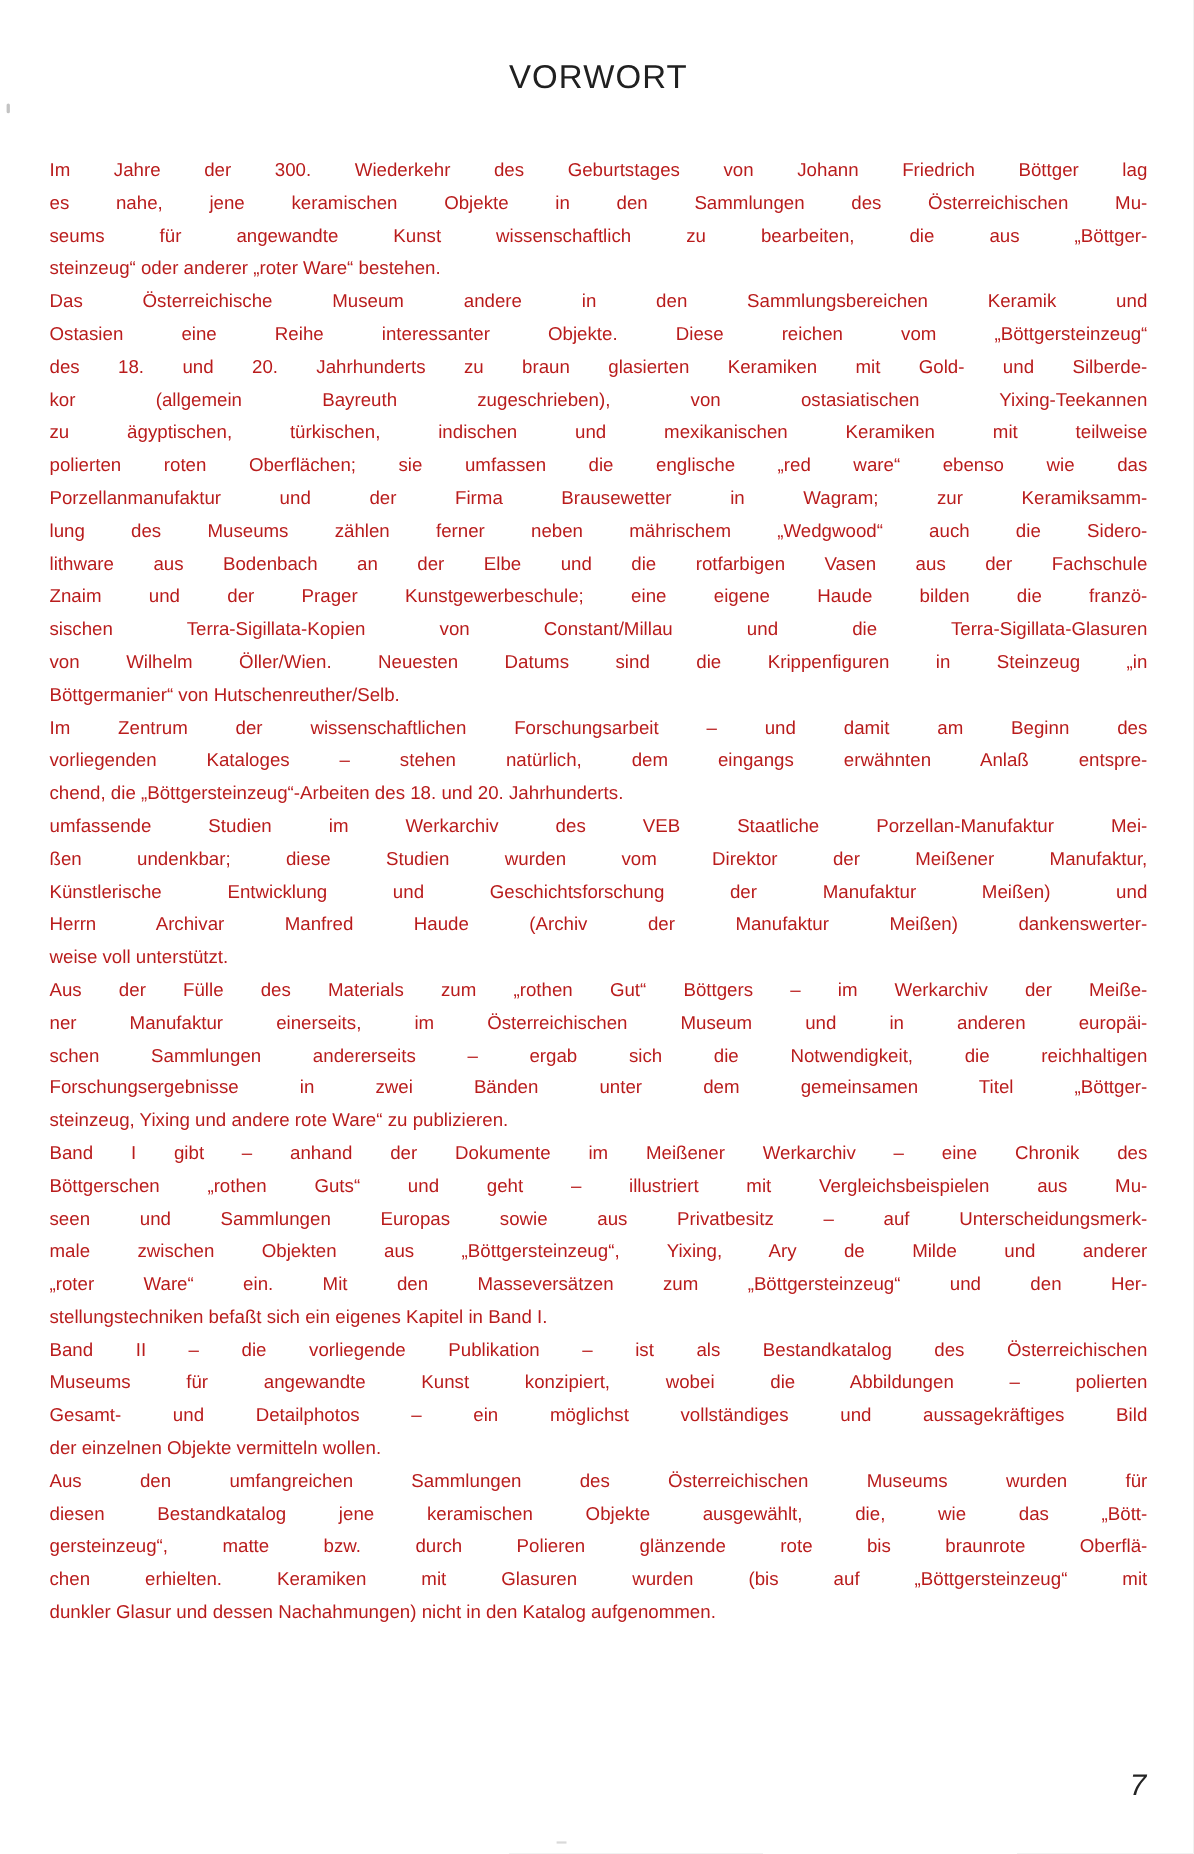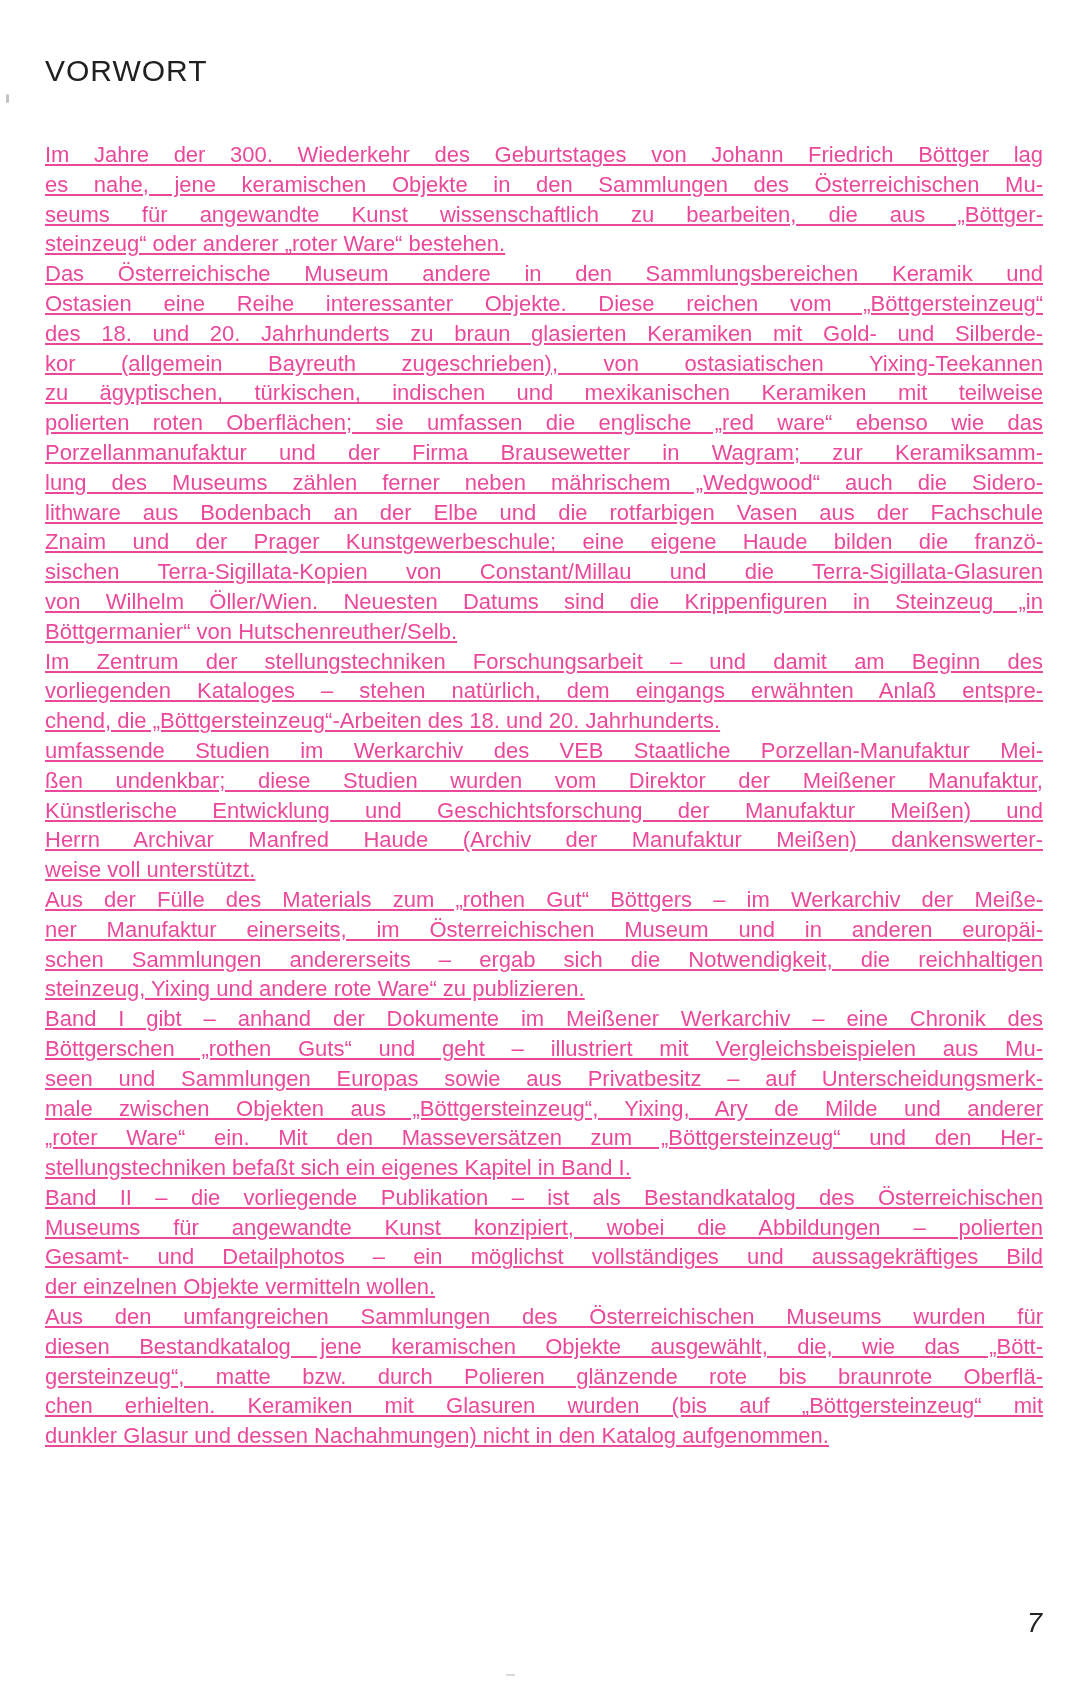--- a/index.html
+++ b/index.html
@@ -23,32 +23,32 @@
     top: 54px;
     width: 998px;
   }
   .title {
     font-size: 30px;
     font-weight: 400;
     letter-spacing: 1px;
     color: #202020;
     margin: 0;
     line-height: 34px;
+    text-align: center;
   }
   .body-text {
     margin-top: 52px;
   }
   .line {
-    font-size: 22px;
+    font-size: 17px;
     line-height: 29.8px;
     text-align: justify;
     text-align-last: justify;
     white-space: normal;
-    color: #ec4899;
-    text-decoration: underline;
+    color: #b91c1c;
   }
   .line.para-end {
     text-align-last: left;
   }
   .page-number {
     position: absolute;
     right: 43px;
     top: 1608px;
     font-size: 27px;
     font-style: italic;
@@ -90,31 +90,32 @@
         <div class="line">kor (allgemein Bayreuth zugeschrieben), von ostasiatischen Yixing-Teekannen</div>
         <div class="line">zu ägyptischen, türkischen, indischen und mexikanischen Keramiken mit teilweise</div>
         <div class="line">polierten roten Oberflächen; sie umfassen die englische „red ware“ ebenso wie das</div>
         <div class="line">Porzellanmanufaktur und der Firma Brausewetter in Wagram; zur Keramiksamm-</div>
         <div class="line">lung des Museums zählen ferner neben mährischem „Wedgwood“ auch die Sidero-</div>
         <div class="line">lithware aus Bodenbach an der Elbe und die rotfarbigen Vasen aus der Fachschule</div>
         <div class="line">Znaim und der Prager Kunstgewerbeschule; eine eigene Haude bilden die franzö-</div>
         <div class="line">sischen Terra-Sigillata-Kopien von Constant/Millau und die Terra-Sigillata-Glasuren</div>
         <div class="line">von Wilhelm Öller/Wien. Neuesten Datums sind die Krippenfiguren in Steinzeug „in</div>
         <div class="line para-end">Böttgermanier“ von Hutschenreuther/Selb.</div>
-        <div class="line">Im Zentrum der stellungstechniken Forschungsarbeit – und damit am Beginn des</div>
+        <div class="line">Im Zentrum der wissenschaftlichen Forschungsarbeit – und damit am Beginn des</div>
         <div class="line">vorliegenden Kataloges – stehen natürlich, dem eingangs erwähnten Anlaß entspre-</div>
         <div class="line para-end">chend, die „Böttgersteinzeug“-Arbeiten des 18. und 20. Jahrhunderts.</div>
         <div class="line">umfassende Studien im Werkarchiv des VEB Staatliche Porzellan-Manufaktur Mei-</div>
         <div class="line">ßen undenkbar; diese Studien wurden vom Direktor der Meißener Manufaktur,</div>
         <div class="line">Künstlerische Entwicklung und Geschichtsforschung der Manufaktur Meißen) und</div>
         <div class="line">Herrn Archivar Manfred Haude (Archiv der Manufaktur Meißen) dankenswerter-</div>
         <div class="line para-end">weise voll unterstützt.</div>
         <div class="line">Aus der Fülle des Materials zum „rothen Gut“ Böttgers – im Werkarchiv der Meiße-</div>
         <div class="line">ner Manufaktur einerseits, im Österreichischen Museum und in anderen europäi-</div>
         <div class="line">schen Sammlungen andererseits – ergab sich die Notwendigkeit, die reichhaltigen</div>
+        <div class="line">Forschungsergebnisse in zwei Bänden unter dem gemeinsamen Titel „Böttger-</div>
         <div class="line para-end">steinzeug, Yixing und andere rote Ware“ zu publizieren.</div>
         <div class="line">Band I gibt – anhand der Dokumente im Meißener Werkarchiv – eine Chronik des</div>
         <div class="line">Böttgerschen „rothen Guts“ und geht – illustriert mit Vergleichsbeispielen aus Mu-</div>
         <div class="line">seen und Sammlungen Europas sowie aus Privatbesitz – auf Unterscheidungsmerk-</div>
         <div class="line">male zwischen Objekten aus „Böttgersteinzeug“, Yixing, Ary de Milde und anderer</div>
         <div class="line">„roter Ware“ ein. Mit den Masseversätzen zum „Böttgersteinzeug“ und den Her-</div>
         <div class="line para-end">stellungstechniken befaßt sich ein eigenes Kapitel in Band I.</div>
         <div class="line">Band II – die vorliegende Publikation – ist als Bestandkatalog des Österreichischen</div>
         <div class="line">Museums für angewandte Kunst konzipiert, wobei die Abbildungen – polierten</div>
         <div class="line">Gesamt- und Detailphotos – ein möglichst vollständiges und aussagekräftiges Bild</div>

